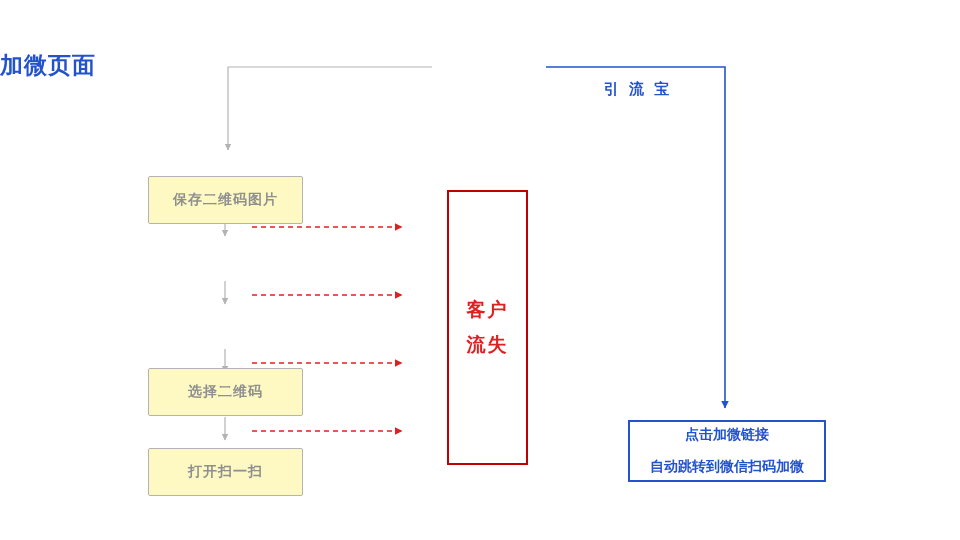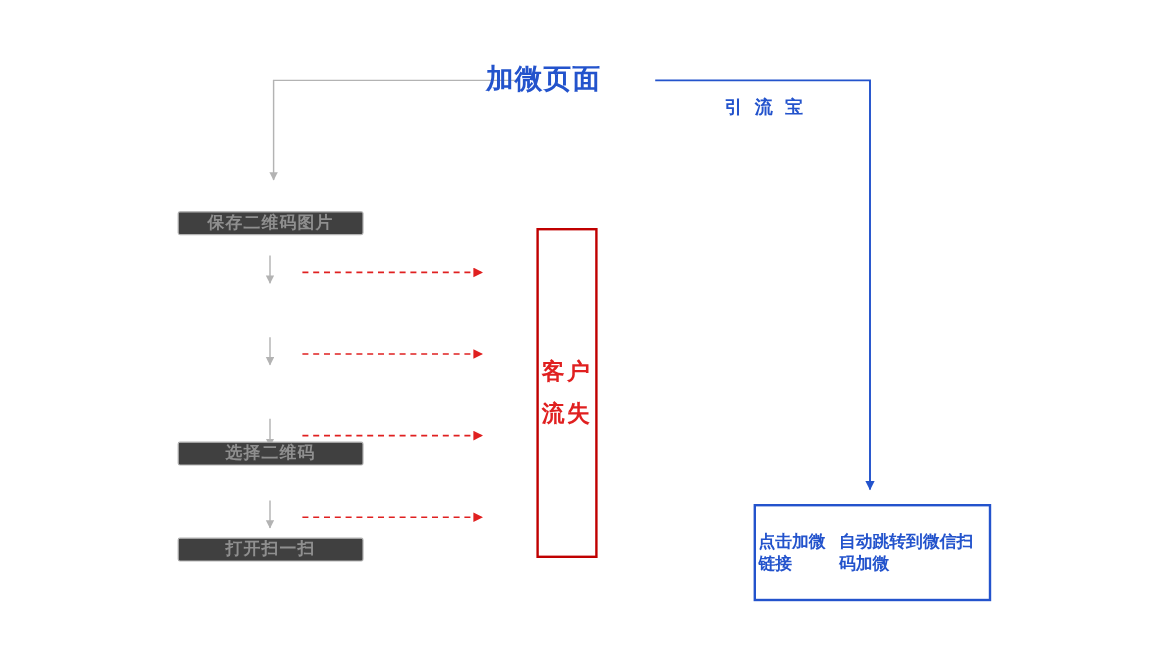--- a/index.html
+++ b/index.html
@@ -12,48 +12,47 @@
   html,body{margin:0;padding:0;background:#fff;}
   body{
     width:960px;height:540px;overflow:hidden;
     font-family:"Liberation Sans","DejaVu Sans",sans-serif;
   }
   .canvas{position:relative;width:960px;height:540px;background:#ffffff;}
   .overlay{position:absolute;left:0;top:0;width:960px;height:540px;pointer-events:none;}
 
   .title{
     position:absolute;left:0;top:50px;width:826px;
-    text-align:center;font-size:23px;font-weight:bold;color:var(--blue);
+    text-align:left;font-size:23px;font-weight:bold;color:var(--blue);
     letter-spacing:1px;
-    padding-left:40px;
   }
   .label-traditional{
     position:absolute;left:255px;top:78px;width:130px;text-align:center;
     font-size:15px;font-weight:bold;color:var(--gray-text);letter-spacing:1px;
   }
   .label-yinliubao{
     position:absolute;left:578px;top:80px;width:120px;text-align:center;
     font-size:15px;font-weight:bold;color:var(--blue);letter-spacing:3px;
   }
   .step{
-    position:absolute;left:148px;width:155px;height:20px;box-sizing:border-box;
-    border:1px solid var(--gray-line);border-radius:2px;background:#404040;
+    position:absolute;left:148px;width:155px;height:48px;box-sizing:border-box;
+    border:1px solid var(--gray-line);border-radius:2px;background:#fef9c3;
     display:flex;align-items:center;justify-content:center;
     font-size:14px;font-weight:bold;color:#8f8f8f;letter-spacing:1px;
   }
   .loss-box{
-    position:absolute;left:447px;top:190px;width:51px;height:275px;box-sizing:border-box;
+    position:absolute;left:447px;top:190px;width:81px;height:275px;box-sizing:border-box;
     border:2px solid var(--red-border);background:#fff;
     display:flex;flex-direction:column;align-items:center;justify-content:center;
     gap:9px;font-size:19px;font-weight:bold;color:var(--red);letter-spacing:2px;
   }
   .result-box{
-    position:absolute;left:628px;top:420px;width:198px;height:81px;box-sizing:border-box;
+    position:absolute;left:628px;top:420px;width:198px;height:62px;box-sizing:border-box;
     border:2px solid var(--blue);background:#fff;
-    display:flex;align-items:center;justify-content:space-between;
+    display:flex;flex-direction:column;align-items:center;justify-content:space-between;
     padding:4px 2px;font-size:14px;font-weight:bold;color:var(--blue);
   }
 </style>
 </head>
 <body>
 
 <div class="canvas">
 
   <svg class="overlay" width="960" height="540" viewBox="0 0 960 540" xmlns="http://www.w3.org/2000/svg">
     <defs>

